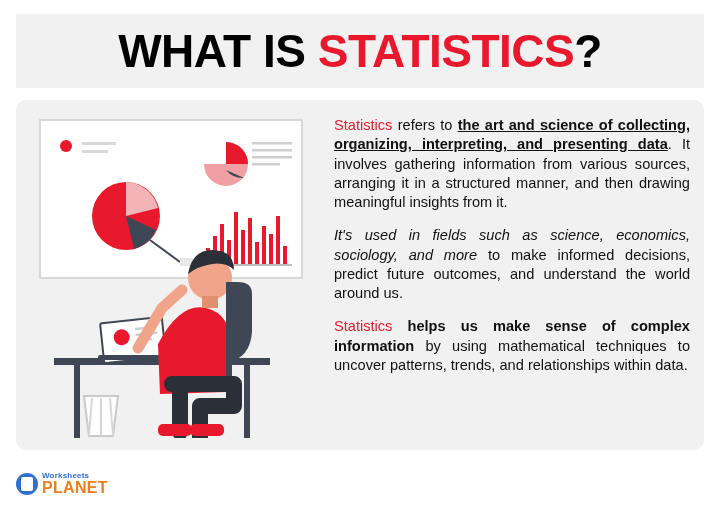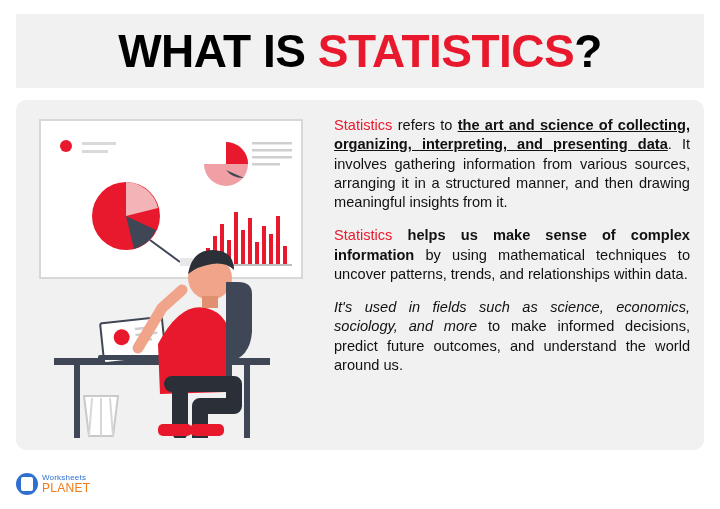--- a/index.html
+++ b/index.html
@@ -111,28 +111,28 @@
     left: 5px; top: 4px;
     width: 12px; height: 14px;
     background: #ffffff;
     border-radius: 2px;
   }
   .logo-words {
     line-height: 1;
   }
   .logo-top {
     font-size: 8px;
-    font-weight: normal;
+    font-weight: bold;
     color: #2f6fd0;
     letter-spacing: 0.2px;
     display:block;
   }
   .logo-bottom {
-    font-size: 12px;
-    font-weight: normal;
+    font-size: 16px;
+    font-weight: bold;
     color: #f07d1b;
     letter-spacing: 0.3px;
     display:block;
   }
 </style>
 </head>
 <body>
 
 <div class="page">
 
@@ -225,23 +225,23 @@
         <g>
           <path d="M54 284 l34 0 l-5 40 l-24 0 z" fill="#ffffff" stroke="#c9c9c9" stroke-width="2"></path>
           <path d="M62 286 l-3 38 M71 286 l0 38 M80 286 l3 38" stroke="#d7d7d7" stroke-width="2"></path>
         </g>
       </svg>
     </div>
 
     <div class="text-col">
       <p class="para"><span class="kw">Statistics</span><span> refers to </span><span class="ul">the art and science of collecting, organizing, interpreting, and presenting data</span><span>. It involves gathering information from various sources, arranging it in a structured manner, and then drawing meaningful insights from it.</span></p>
 
+      <p class="para"><span class="ital">It's used in fields such as science, economics, sociology, and more</span><span> to make informed decisions, predict future outcomes, and understand the world around us.</span></p>
+
       <p class="para"><span class="kw">Statistics</span><span class="bold"> helps us make sense of complex information</span><span> by using mathematical techniques to uncover patterns, trends, and relationships within data.</span></p>
-
-      <p class="para"><span class="ital">It's used in fields such as science, economics, sociology, and more</span><span> to make informed decisions, predict future outcomes, and understand the world around us.</span></p>
     </div>
   </div>
 
   <div class="footer">
     <div class="logo">
       <div class="logo-mark"></div>
       <div class="logo-words">
         <span class="logo-top">Worksheets</span>
         <span class="logo-bottom">PLANET</span>
       </div>

